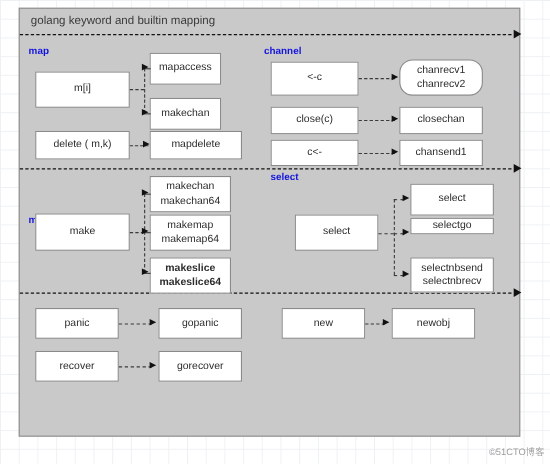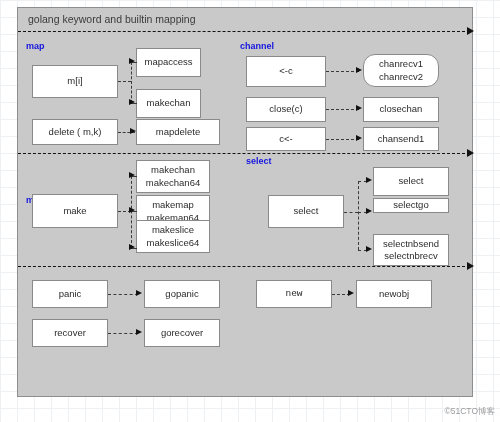--- a/index.html
+++ b/index.html
@@ -167,21 +167,21 @@
   <div class="conn-h" style="left:308px; top:101px; width:33px;"></div>
   <div class="conn-arrow" style="left:338px; top:97px;"></div>
   <div class="conn-h" style="left:308px; top:131px; width:33px;"></div>
   <div class="conn-arrow" style="left:338px; top:127px;"></div>
 
   <div class="node" style="left:14px;  top:186px; width:86px;  height:34px;">make</div>
   <div class="node" style="left:118px; top:152px; width:74px;  height:33px;">makechan
 makechan64</div>
   <div class="node" style="left:118px; top:187px; width:74px;  height:33px;">makemap
 makemap64</div>
-  <div class="node" style="left:118px; top:212px; width:74px;  height:33px;">makeslice
+  <div class="node" style="left:118px; top:226px; width:74px;  height:33px;font-weight:bold;">makeslice
 makeslice64</div>
 
   <div class="conn-h" style="left:100px; top:203px; width:13px;"></div>
   <div class="conn-v" style="left:113px; top:168px; height:72px;"></div>
   <div class="conn-h" style="left:113px; top:168px; width:6px;"></div>
   <div class="conn-arrow" style="left:111px; top:164px;"></div>
   <div class="conn-h" style="left:113px; top:203px; width:6px;"></div>
   <div class="conn-arrow" style="left:111px; top:199px;"></div>
   <div class="conn-h" style="left:113px; top:240px; width:6px;"></div>
   <div class="conn-arrow" style="left:111px; top:236px;"></div>
@@ -198,21 +198,21 @@
   <div class="conn-arrow" style="left:348px; top:169px;"></div>
   <div class="conn-h" style="left:340px; top:204px; width:9px;"></div>
   <div class="conn-arrow" style="left:348px; top:200px;"></div>
   <div class="conn-h" style="left:340px; top:242px; width:9px;"></div>
   <div class="conn-arrow" style="left:348px; top:238px;"></div>
 
   <div class="node" style="left:14px;  top:272px; width:76px;  height:28px;">panic</div>
   <div class="node" style="left:126px; top:272px; width:76px;  height:28px;">gopanic</div>
   <div class="node" style="left:14px;  top:311px; width:76px;  height:28px;">recover</div>
   <div class="node" style="left:126px; top:311px; width:76px;  height:28px;">gorecover</div>
-  <div class="node" style="left:238px; top:272px; width:76px;  height:28px;font-family:Liberation Mono, monospace;">new</div>
+  <div class="node" style="left:238px; top:272px; width:76px;  height:28px;">new</div>
   <div class="node" style="left:338px; top:272px; width:76px;  height:28px;">newobj</div>
 
   <div class="conn-h" style="left:90px;  top:286px; width:30px;"></div>
   <div class="conn-arrow" style="left:118px; top:282px;"></div>
   <div class="conn-h" style="left:90px;  top:325px; width:30px;"></div>
   <div class="conn-arrow" style="left:118px; top:321px;"></div>
   <div class="conn-h" style="left:314px; top:286px; width:18px;"></div>
   <div class="conn-arrow" style="left:330px; top:282px;"></div>
 
 </div>

